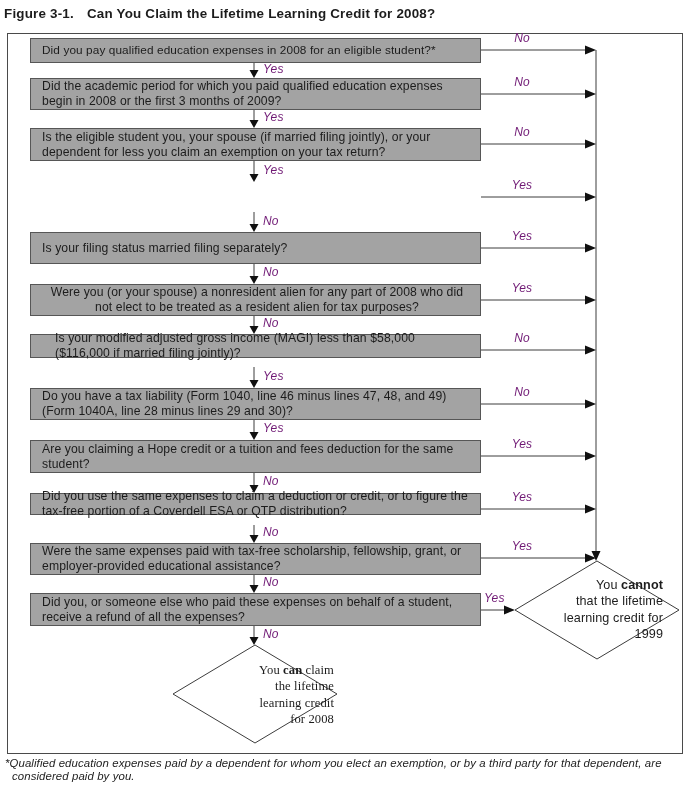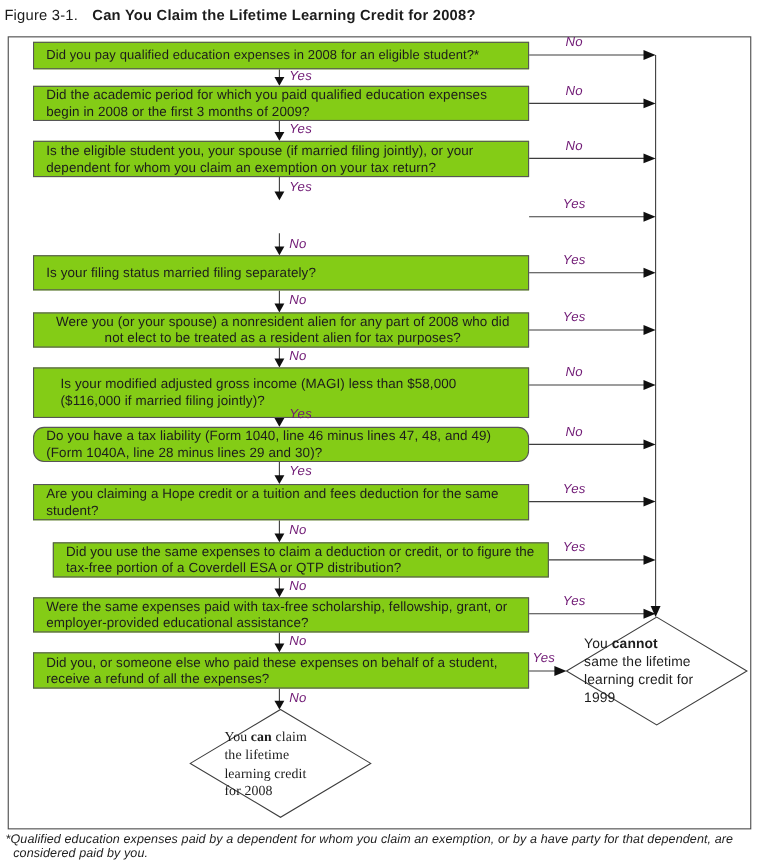--- a/index.html
+++ b/index.html
@@ -1,34 +1,34 @@
 <!DOCTYPE html>
 <html><head>
 <meta charset="utf-8">
 <style>
   html,body{margin:0;padding:0;background:#fff;}
   .stage{position:relative;width:692px;height:785px;background:#ffffff;
          font-family:"Liberation Sans",sans-serif;color:#1c1c1c;overflow:hidden;}
   .title{position:absolute;left:4px;top:6px;font-size:13.4px;white-space:nowrap;}
-  .title .fig{font-weight:normal;letter-spacing:.2px;}
+  .title .fig{font-weight:bold;letter-spacing:.2px;}
   .title .cap{font-weight:bold;margin-left:13px;letter-spacing:.2px;}
   .chart-border{position:absolute;left:7px;top:33px;width:676px;height:721px;
                 border:1px solid #4a4a4a;background:#fff;box-sizing:border-box;}
-  .qbox{position:absolute;left:30px;width:451px;border:1px solid #565656;background:#84cc16;
+  .qbox{position:absolute;left:30px;width:451px;border:1px solid #565656;background:#a3a3a3;
         box-sizing:border-box;display:flex;align-items:center;
         padding:1px 8px 1px 11px;font-size:12.2px;line-height:15px;letter-spacing:.1px;}
   .qbox.one{white-space:nowrap;font-size:11.8px;}
   .lbl{position:absolute;font-style:italic;font-size:12px;color:#701a75;letter-spacing:.2px;}
   .rlbl{left:486px;width:72px;text-align:center;}
   .dlbl{left:263px;}
   svg.overlay{position:absolute;left:0;top:0;pointer-events:none;}
   svg .ln{stroke:#3d3d3d;stroke-width:1;fill:none;}
   svg .hd{fill:#101010;stroke:none;}
   svg .dia{fill:#ffffff;stroke:#3d3d3d;stroke-width:1;}
-  .diatext{position:absolute;text-align:left;font-size:12.6px;line-height:16.4px;letter-spacing:.1px;}
+  .diatext{position:absolute;text-align:right;font-size:12.6px;line-height:16.4px;letter-spacing:.1px;}
   .foot{position:absolute;left:3px;top:757px;width:686px;font-style:italic;
         font-size:11.4px;line-height:12.6px;padding-left:9px;text-indent:-7px;
         box-sizing:border-box;letter-spacing:.1px;color:#222;}
 </style>
 </head>
 <body>
 
 <div class="stage">
 
   <div class="title">
@@ -146,38 +146,38 @@
     <polygon class="dia" points="255,645 337,694 255,743 173,694"></polygon>
   </svg>
 
   <div class="qbox one" style="top:38px;height:25px;">
       <span>Did you pay qualified education expenses in 2008 for an eligible student?*</span>
     </div>
   <div class="qbox" style="top:78px;height:32px;">
       <span>Did the academic period for which you paid qualified education expenses begin in 2008 or the first 3 months of 2009?</span>
     </div>
   <div class="qbox" style="top:128px;height:33px;">
-      <span>Is the eligible student you, your spouse (if married filing jointly), or your dependent for whom you claim an exemption on your tax return?</span>
+      <span>Is the eligible student you, your spouse (if married filing jointly), or your dependent for less you claim an exemption on your tax return?</span>
     </div>
   <div class="qbox" style="top:232px;height:32px;">
       <span>Is your filing status married filing separately?</span>
     </div>
   <div class="qbox" style="top:284px;height:32px;text-align:center;">
       <span>Were you (or your spouse) a nonresident alien for any part of 2008 who did not elect to be treated as a resident alien for tax purposes?</span>
     </div>
-  <div class="qbox" style="top:334px;height:46px;padding-left:24px;">
+  <div class="qbox" style="top:334px;height:24px;padding-left:24px;">
       <span>Is your modified adjusted gross income (MAGI) less than $58,000 ($116,000 if married filing jointly)?</span>
     </div>
-  <div class="qbox" style="top:388px;height:32px;border-radius:10px;">
+  <div class="qbox" style="top:388px;height:32px;">
       <span>Do you have a tax liability (Form 1040, line 46 minus lines 47, 48, and 49) (Form 1040A, line 28 minus lines 29 and 30)?</span>
     </div>
   <div class="qbox" style="top:440px;height:33px;">
       <span>Are you claiming a Hope credit or a tuition and fees deduction for the same student?</span>
     </div>
-  <div class="qbox" style="top:493px;height:32px;margin-left:18px;">
+  <div class="qbox" style="top:493px;height:22px;">
       <span>Did you use the same expenses to claim a deduction or credit, or to figure the tax-free portion of a Coverdell ESA or QTP distribution?</span>
     </div>
   <div class="qbox" style="top:543px;height:32px;">
       <span>Were the same expenses paid with tax-free scholarship, fellowship, grant, or employer-provided educational assistance?</span>
     </div>
   <div class="qbox" style="top:593px;height:33px;">
       <span>Did you, or someone else who paid these expenses on behalf of a student, receive a refund of all the expenses?</span>
     </div>
 
   <span class="lbl rlbl" style="top:31px;">No</span>
@@ -201,26 +201,26 @@
   <span class="lbl dlbl" style="top:316px;">No</span>
   <span class="lbl dlbl" style="top:368.5px;">Yes</span>
   <span class="lbl dlbl" style="top:421px;">Yes</span>
   <span class="lbl dlbl" style="top:474px;">No</span>
   <span class="lbl dlbl" style="top:525px;">No</span>
   <span class="lbl dlbl" style="top:575px;">No</span>
   <span class="lbl dlbl" style="top:626.5px;">No</span>
 
   <div class="diatext" style="left:531px;top:577px;width:132px;">
     <span>You </span><b>cannot</b><span></span><br>
-    <span>same the lifetime</span><br>
+    <span>that the lifetime</span><br>
     <span>learning credit for</span><br>
     <span>1999</span>
   </div>
   <div class="diatext" style="left:204px;top:662px;width:130px;font-family:Liberation Serif, serif;">
     <span>You </span><b>can</b><span> claim</span><br>
     <span>the lifetime</span><br>
     <span>learning credit</span><br>
     <span>for 2008</span>
   </div>
 
-  <div class="foot">*Qualified education expenses paid by a dependent for whom you claim an exemption, or by a have party for that dependent, are considered paid by you.</div>
+  <div class="foot">*Qualified education expenses paid by a dependent for whom you elect an exemption, or by a third party for that dependent, are considered paid by you.</div>
 
 </div>
 
 </body></html>

